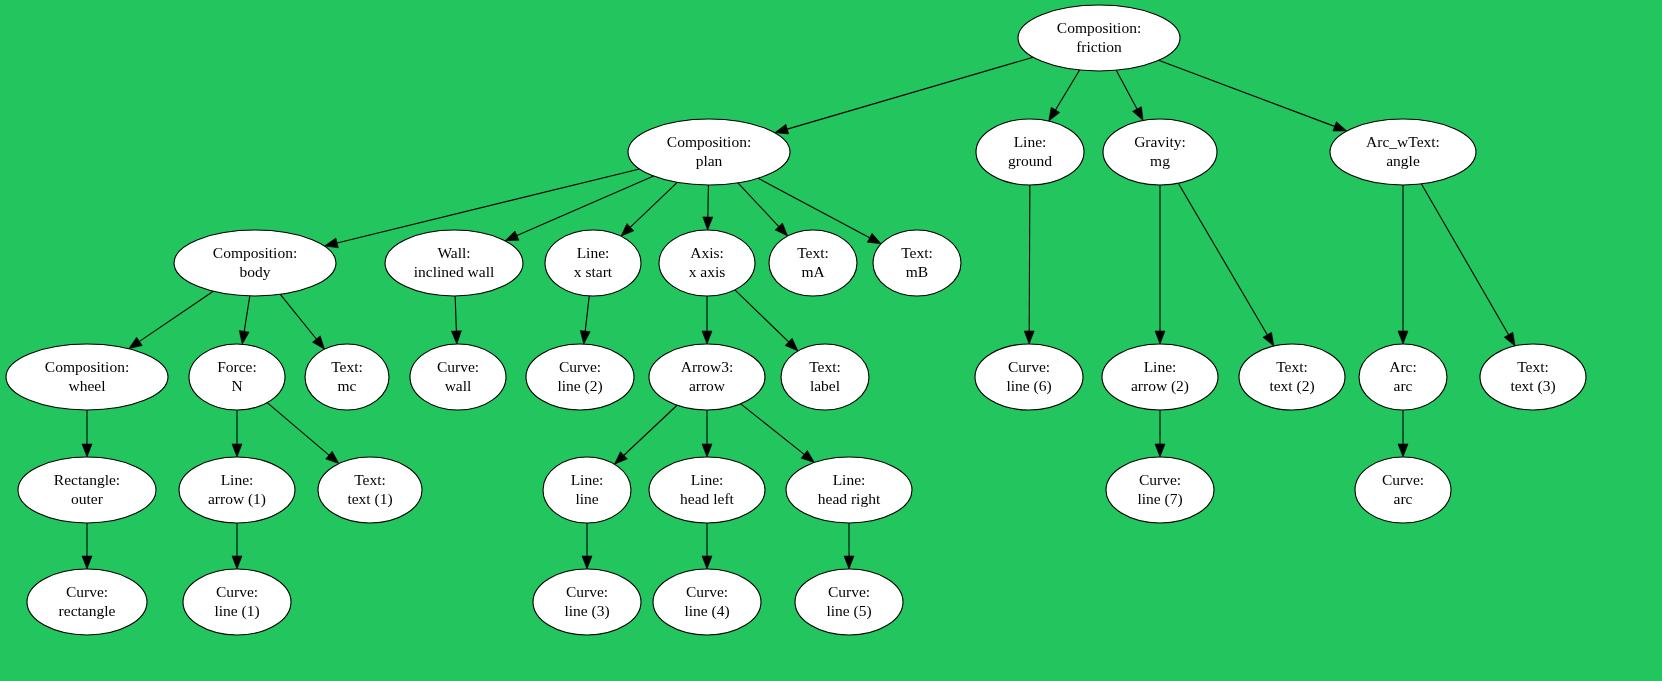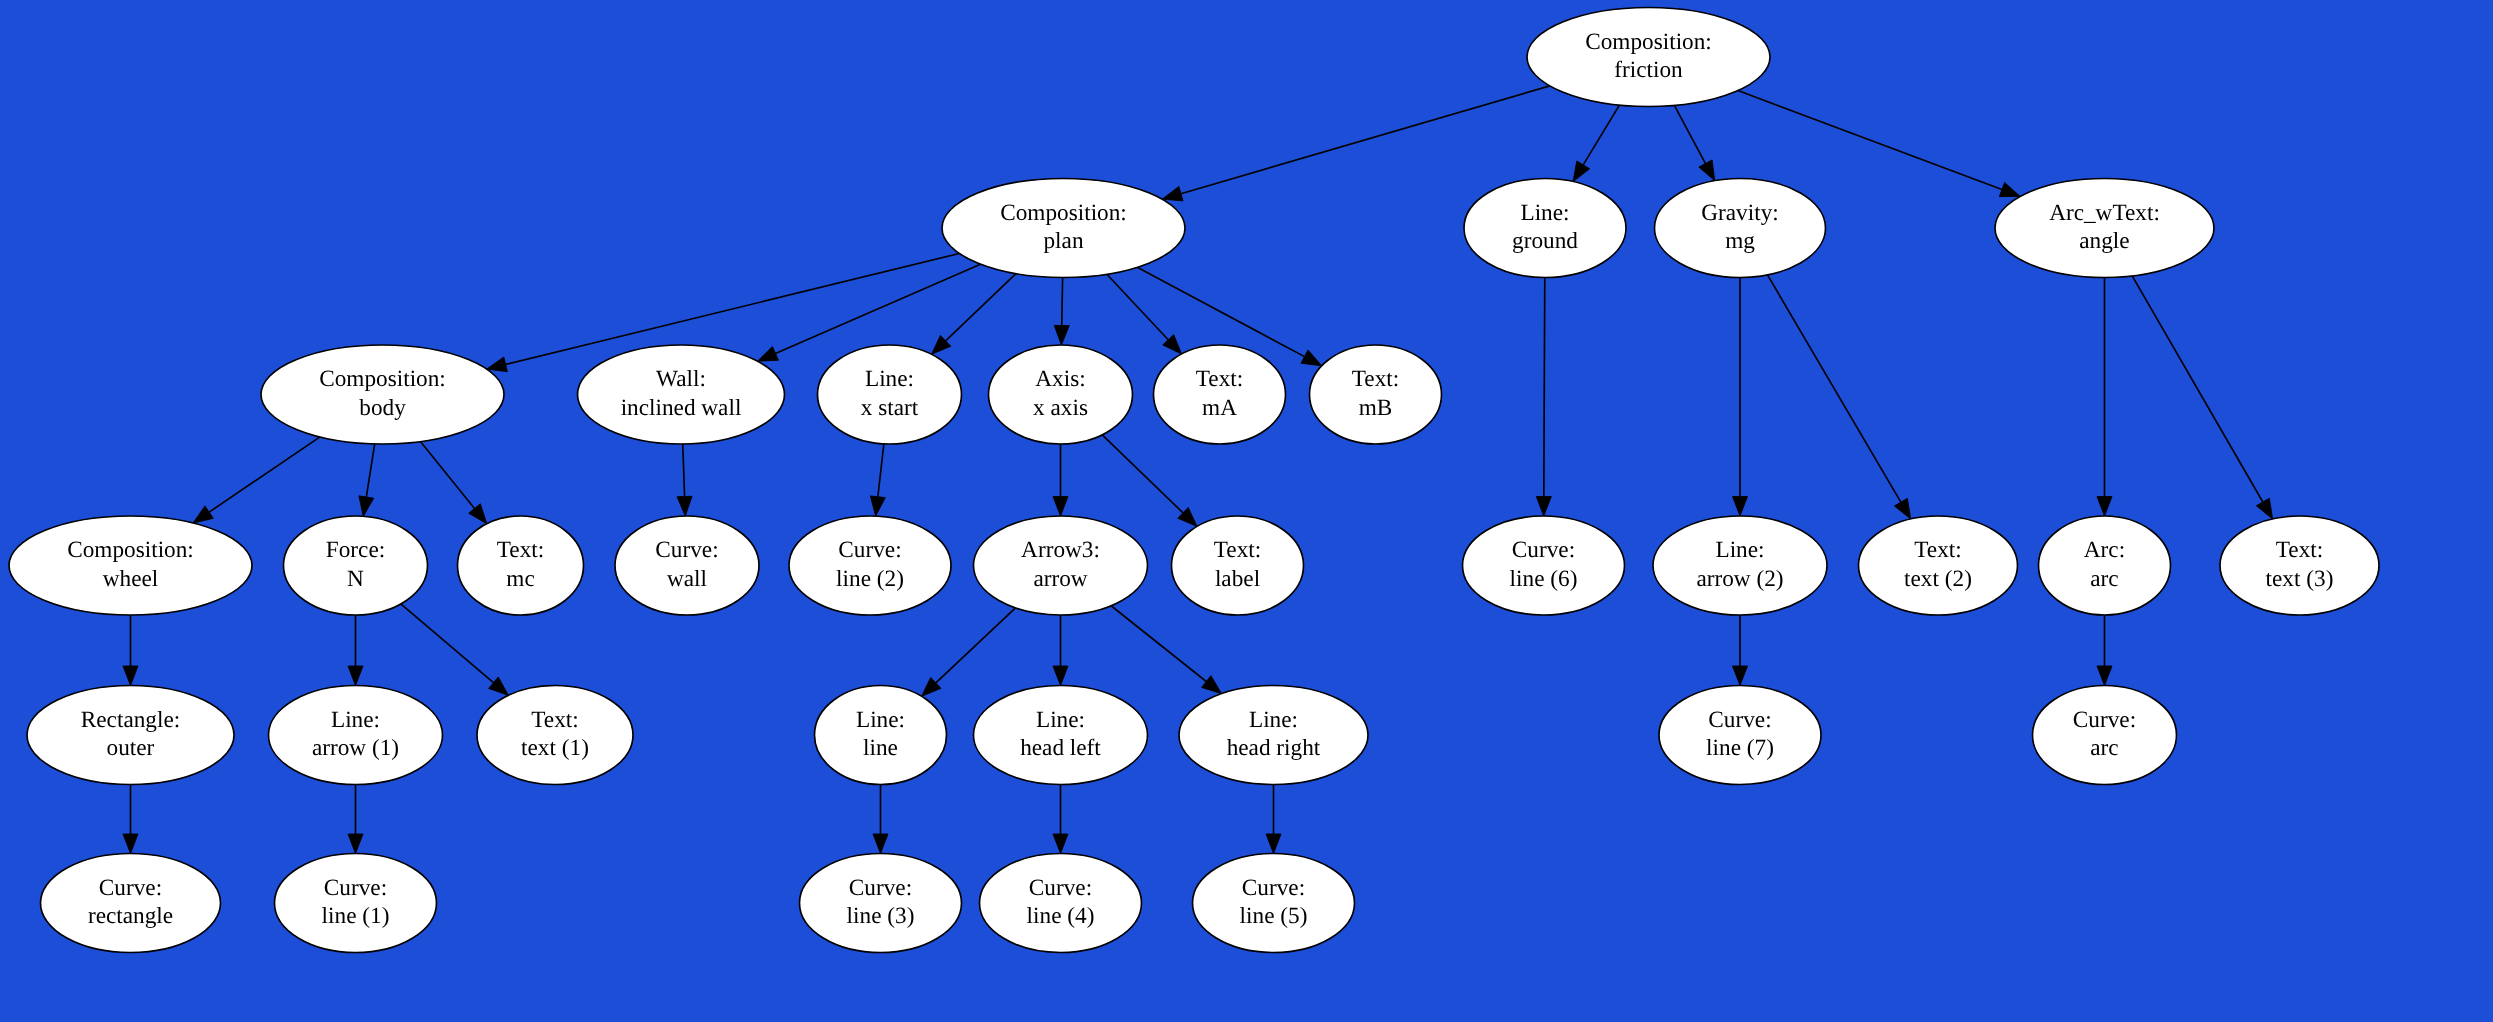--- a/index.html
+++ b/index.html
@@ -7,21 +7,21 @@
     padding: 0;
     background: #ffffff;
   }
   body {
     font-family: "Liberation Serif", "DejaVu Serif", serif;
   }
   #canvas {
     position: relative;
     width: 1662px;
     height: 681px;
-    background: #1d4ed8;
+    background: #22c55e;
     overflow: hidden;
   }
   svg#graph {
     display: block;
     width: 1662px;
     height: 681px;
   }
   .node-ellipse {
     fill: #ffffff;
     stroke: #000000;

